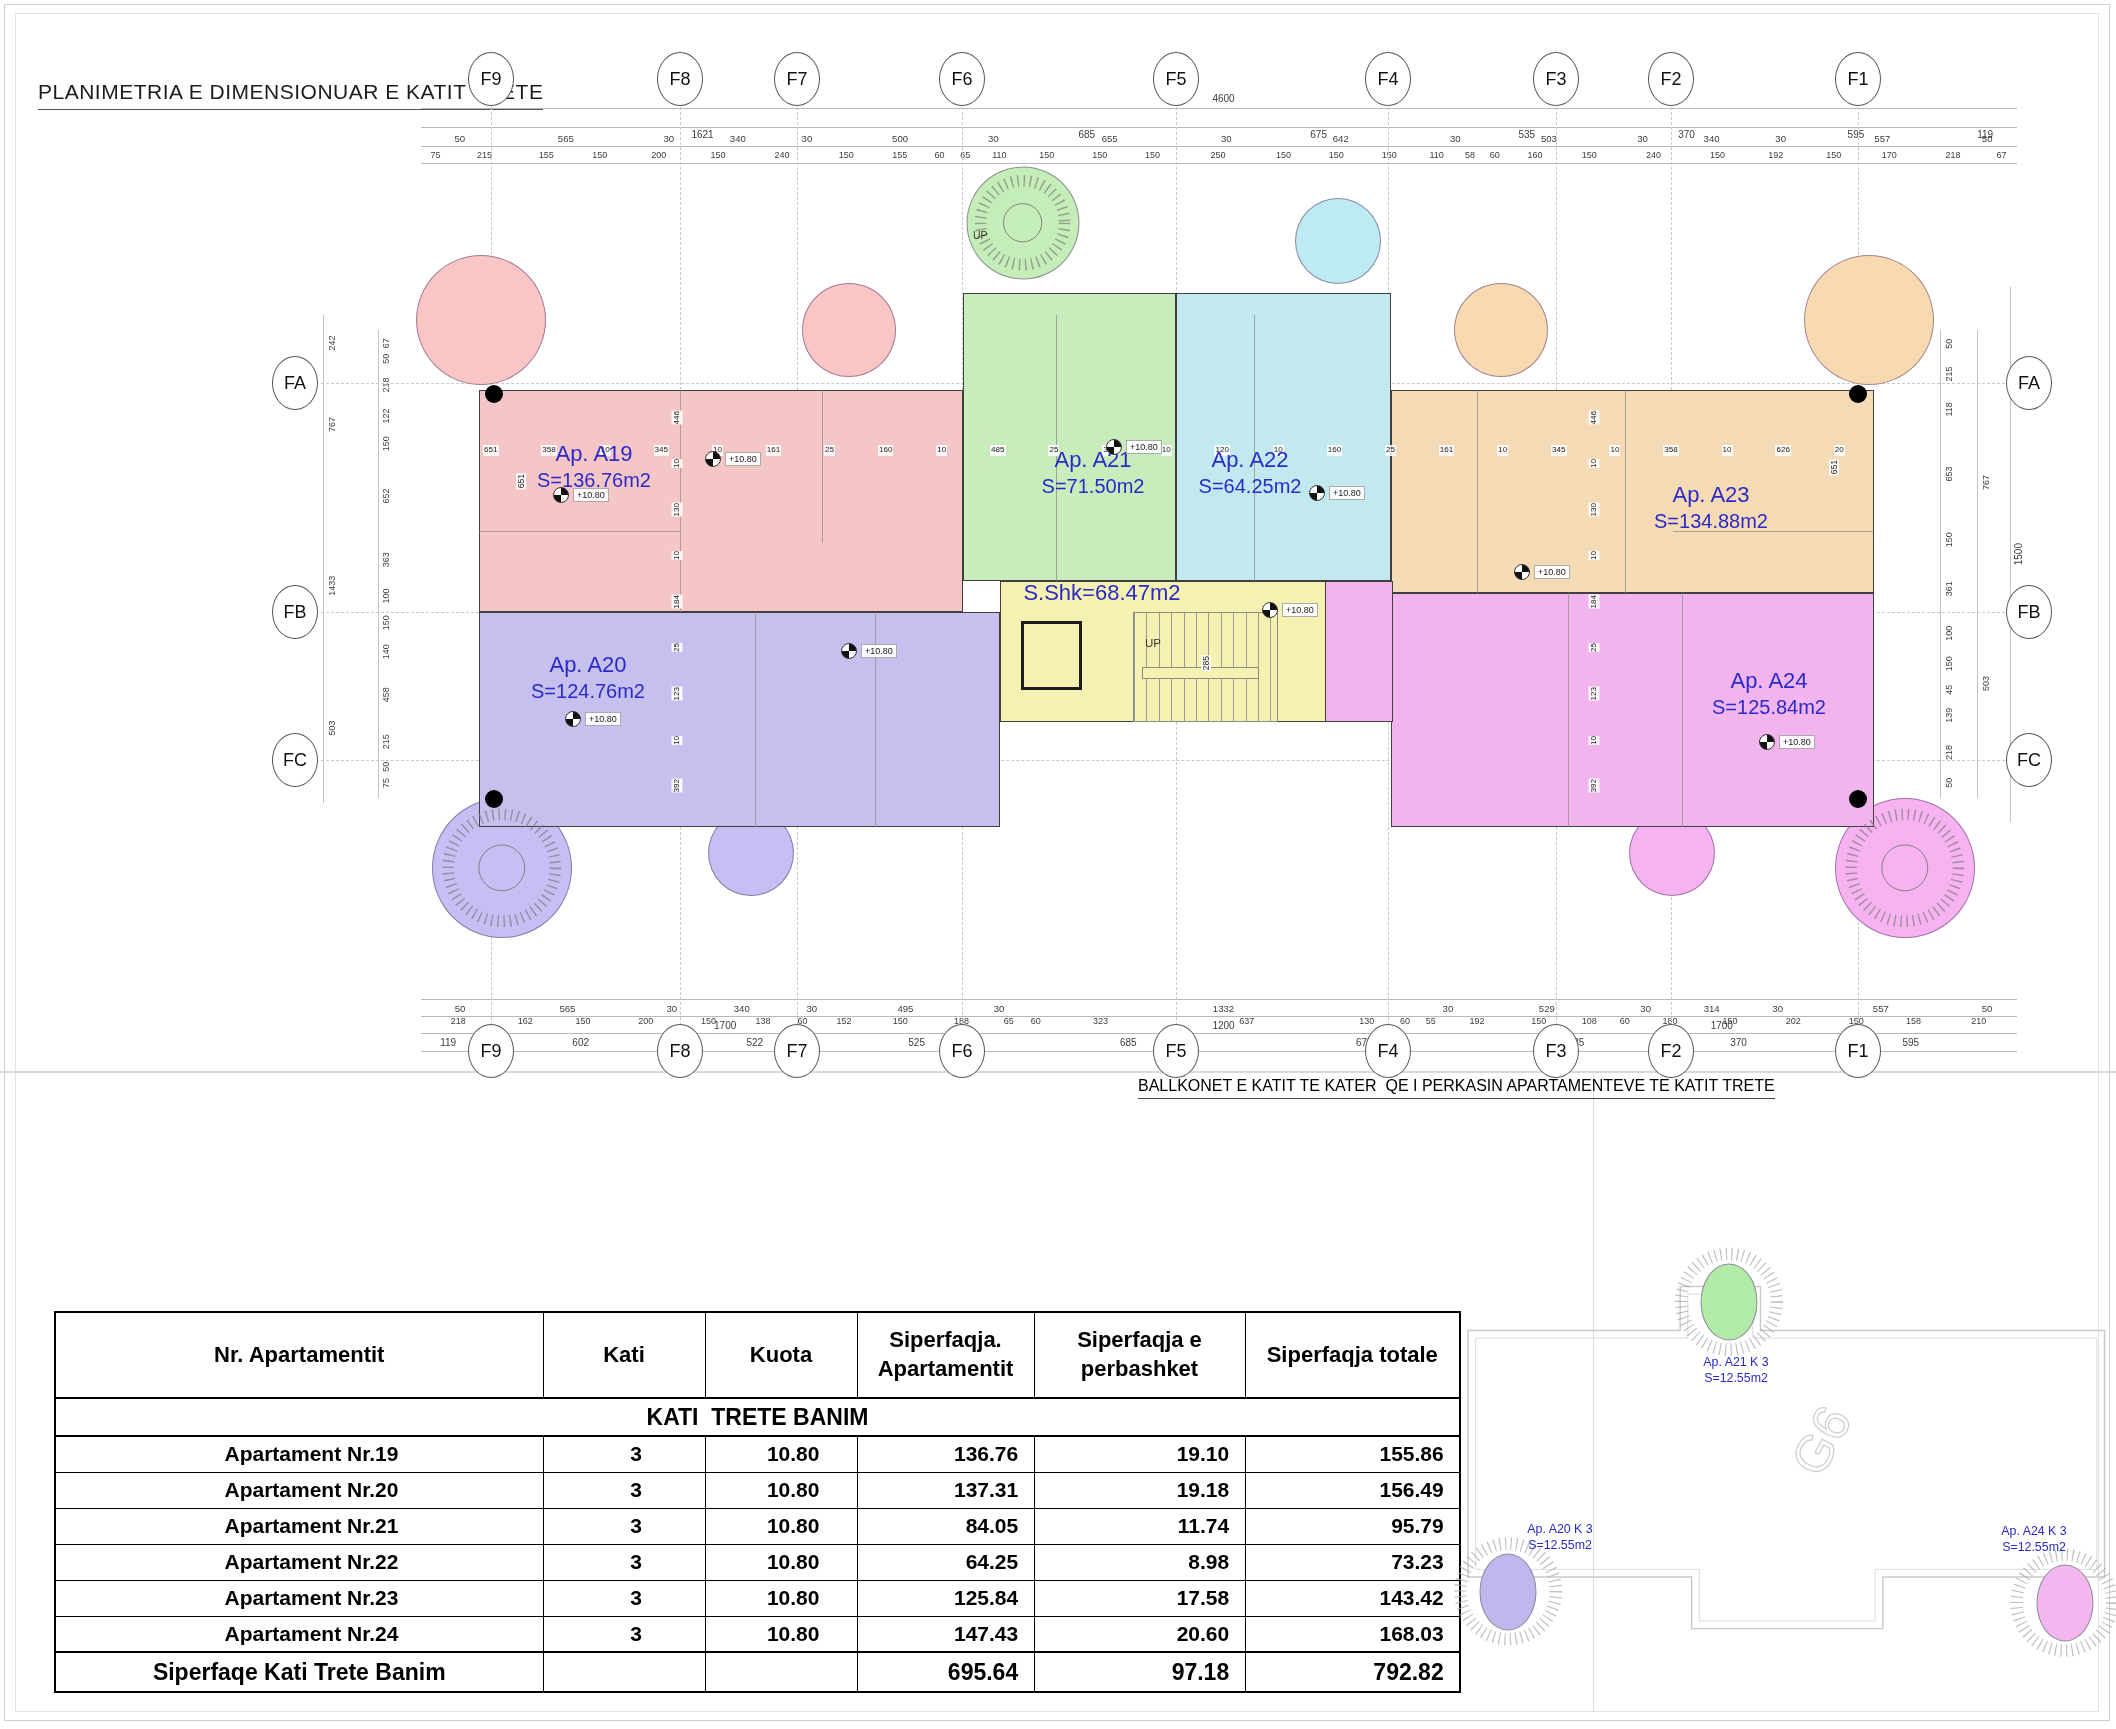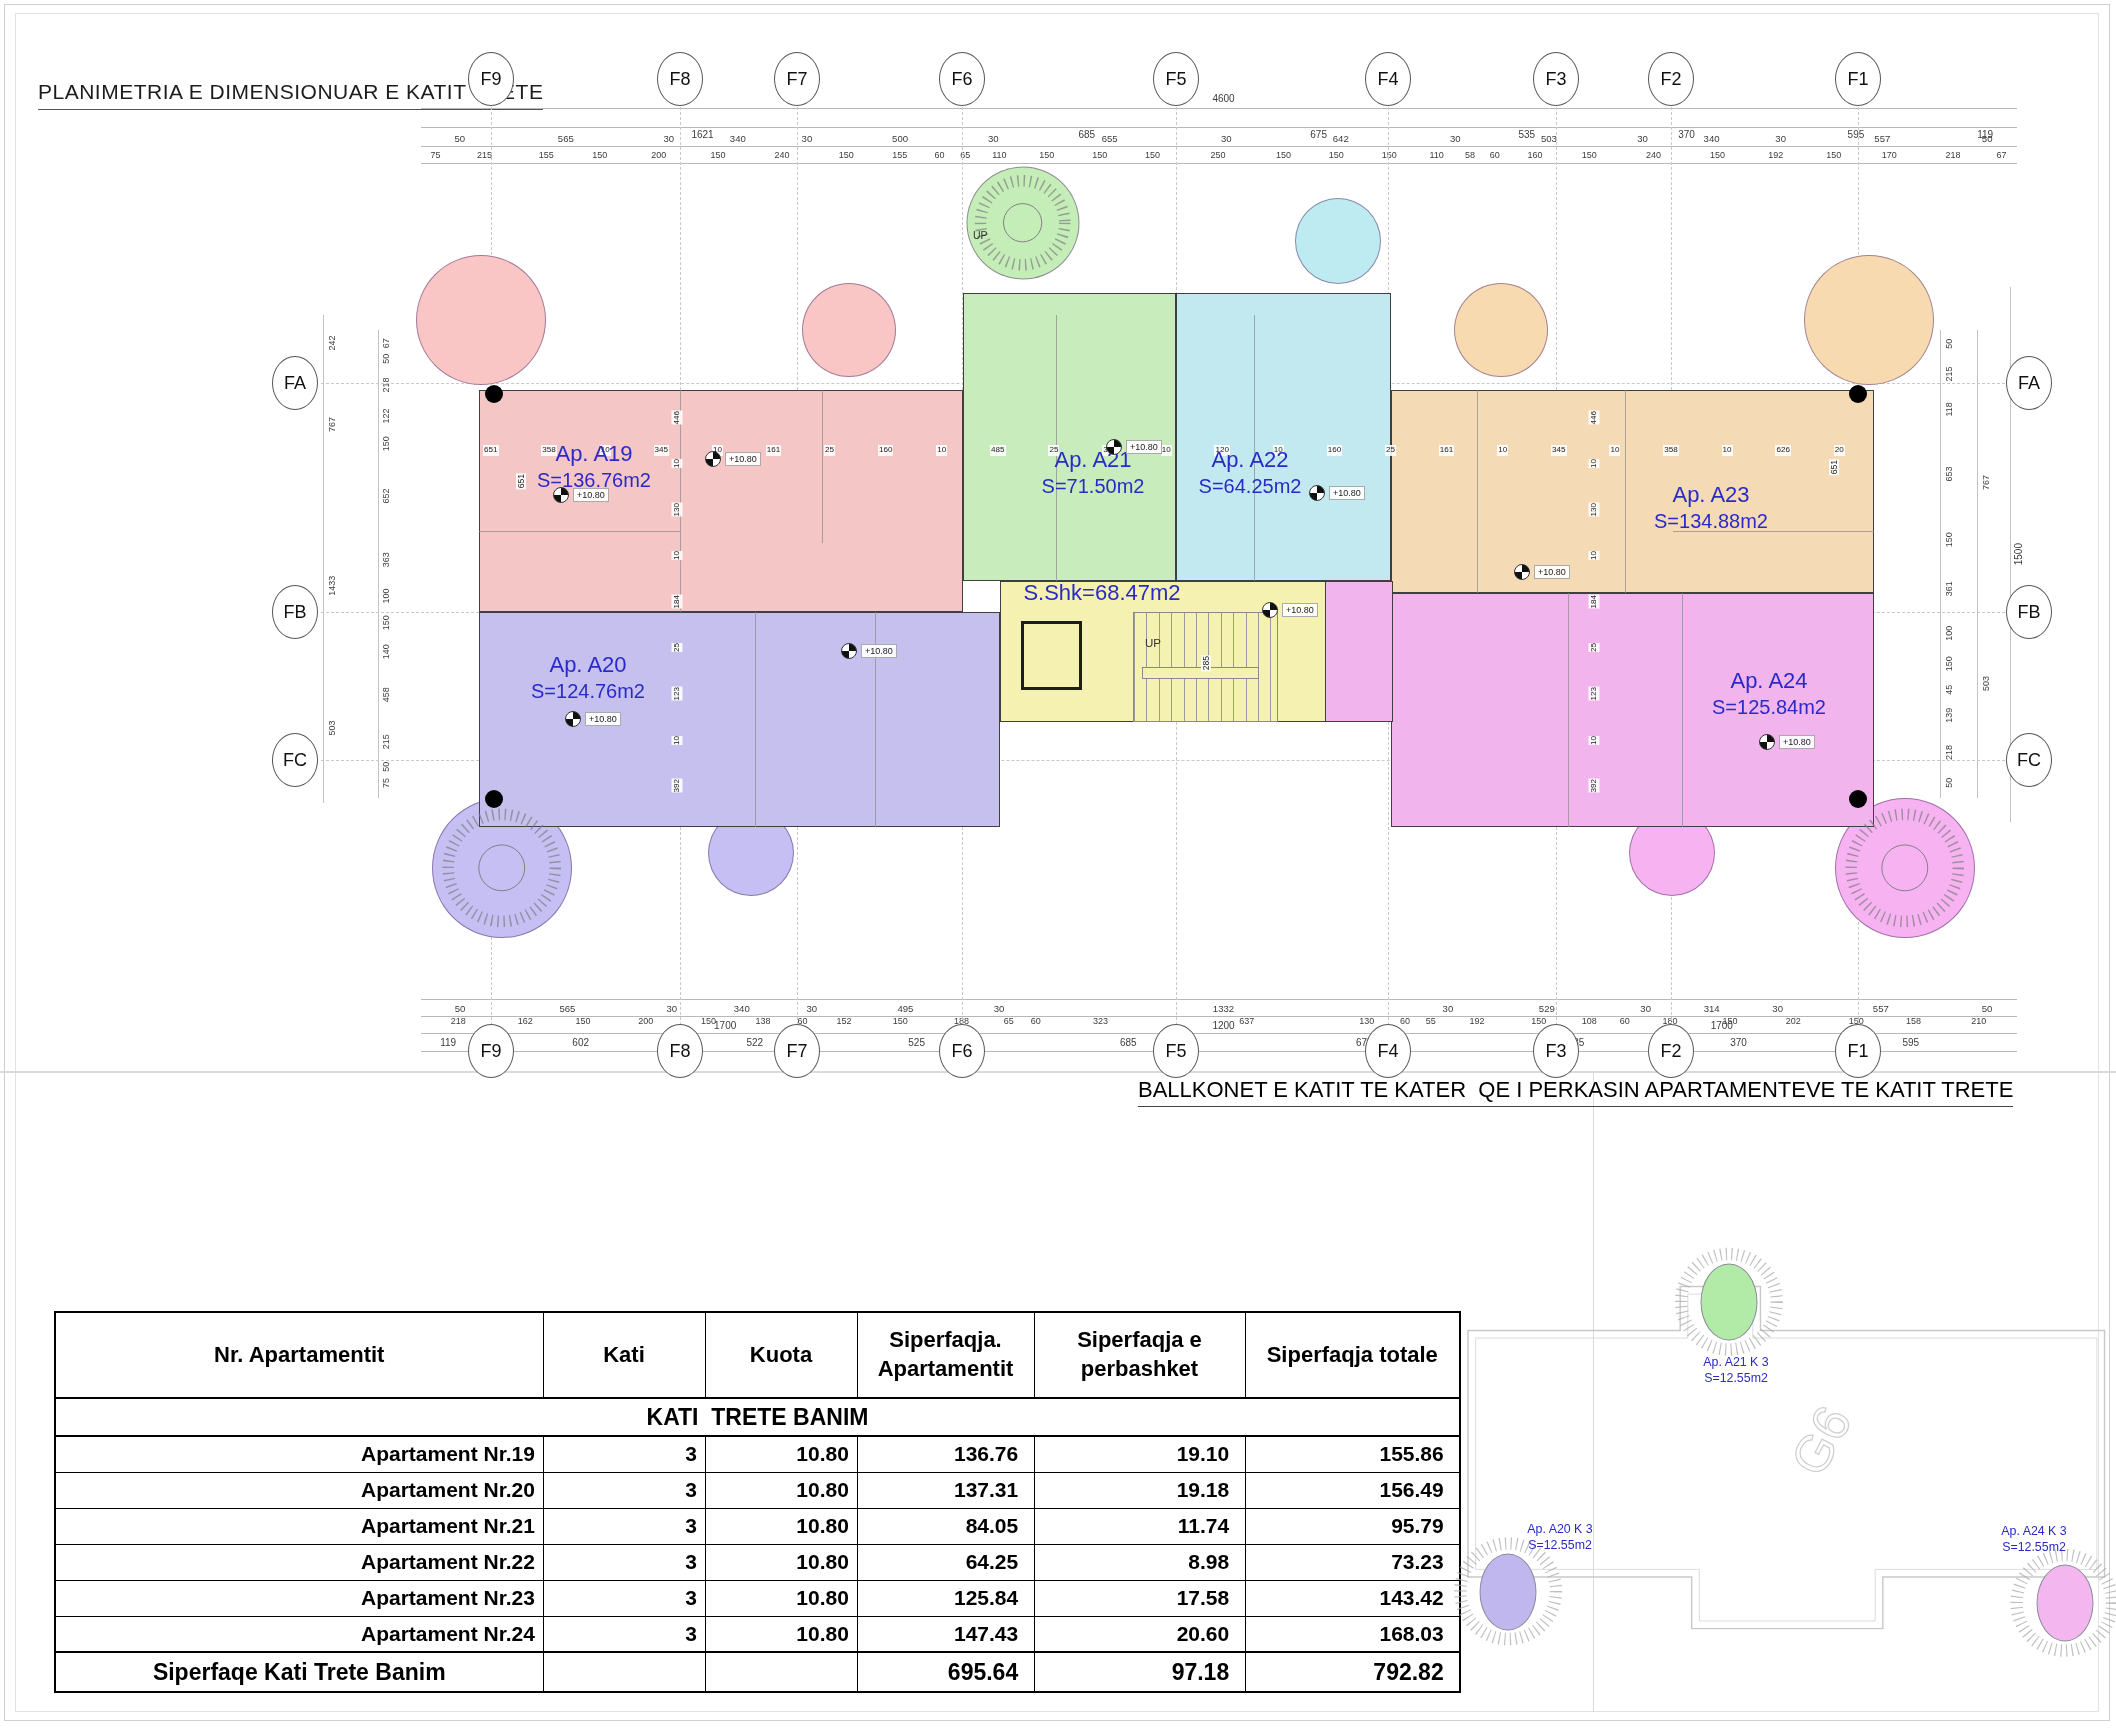--- a/index.html
+++ b/index.html
@@ -3,21 +3,21 @@
 <meta charset="utf-8">
 <style>
   html,body{margin:0;padding:0;background:#fff;}
   body{width:2116px;height:1729px;position:relative;font-family:"Liberation Sans",sans-serif;color:#222;overflow:hidden;}
   .abs{position:absolute;}
   
   .sheet-border{position:absolute;left:3.8px;top:3.8px;right:5.7px;bottom:7.6px;border:1px solid #cfcfcf;}
   .sheet-border2{position:absolute;left:15.3px;top:13.4px;right:17px;bottom:17px;border:1px solid #e2e2e2;}
   
   #title{position:absolute;left:38px;top:80px;font-size:21px;letter-spacing:0.5px;color:#1c1c1c;border-bottom:1.9px solid #555;padding-bottom:4.8px;white-space:pre;}
-  #subtitle{position:absolute;left:1138px;top:1077px;font-size:22px;color:#000;border-bottom:1.4px solid #444;padding-bottom:2.9px;white-space:pre;}
+  #subtitle{position:absolute;left:1138px;top:1077px;font-size:16px;color:#000;border-bottom:1.4px solid #444;padding-bottom:2.9px;white-space:pre;}
   
   .bubble{position:absolute;width:44px;height:52px;border:1.4px solid #555;border-radius:50%;background:#fff;display:flex;align-items:center;justify-content:center;font-size:18px;color:#111;transform:translate(-50%,-50%);z-index:6;}
   .gridv{position:absolute;width:0;border-left:1px dashed #c9c9c9;z-index:0;}
   .gridh{position:absolute;height:0;border-top:1px dashed #c9c9c9;z-index:0;}
   
   .dimline{position:absolute;height:1px;background:#b8b8b8;}
   .dimlinev{position:absolute;width:1px;background:#c3c3c3;}
   .dimrow{position:absolute;display:flex;align-items:flex-end;color:#3c3c3c;}
   .dimrow span{text-align:center;min-width:0;white-space:nowrap;overflow:visible;}
   .dimrow.grow span{flex-grow:1;}
@@ -47,21 +47,21 @@
   
   .hdiv{position:absolute;left:0;top:1071px;width:2116px;height:1.9px;background:#dadada;}
   .vdiv{position:absolute;left:1593px;top:1073px;width:1px;height:639px;background:#dadada;}
   
   #aptable{position:absolute;left:54px;top:1311px;border-collapse:collapse;table-layout:fixed;font-weight:700;color:#000;}
   #aptable td{border:1.4px solid #000;padding:0 7.6px;box-sizing:border-box;}
   #aptable .th{font-size:22px;text-align:center;vertical-align:middle;white-space:pre-line;line-height:1.3;}
   #aptable tr.hdr td{border-bottom:2.9px solid #000;}
   #aptable tr.sect td{border-top:2.9px solid #000;border-bottom:2.9px solid #000;font-size:23px;text-align:center;white-space:pre;}
   #aptable tr.data td{font-size:21px;height:36px;}
-  #aptable tr.data .c{text-align:right;padding-left:32px;} #aptable .r{text-align:right;padding-right:15.3px;}
+  #aptable tr.data .c{text-align:center;padding-left:32px;} #aptable .r{text-align:right;padding-right:15.3px;}
   #aptable tr.tot td{border-top:2.9px solid #000;border-bottom:2.9px solid #000;font-size:23px;height:40px;}
   #aptable{border:2.9px solid #000;}
   
   .mini-ellipse{position:absolute;width:55px;height:75px;border-radius:50%;border:1px solid #8a8a9a;transform:translate(-50%,-50%);z-index:3;}
   .mini-label{position:absolute;transform:translate(-50%,0);text-align:center;color:#2a2ac8;font-size:12.4px;line-height:1.25;z-index:4;white-space:nowrap;}
   svg.layer{position:absolute;left:0;top:0;z-index:2;pointer-events:none;}
 </style>
 </head>
 <body>
 

